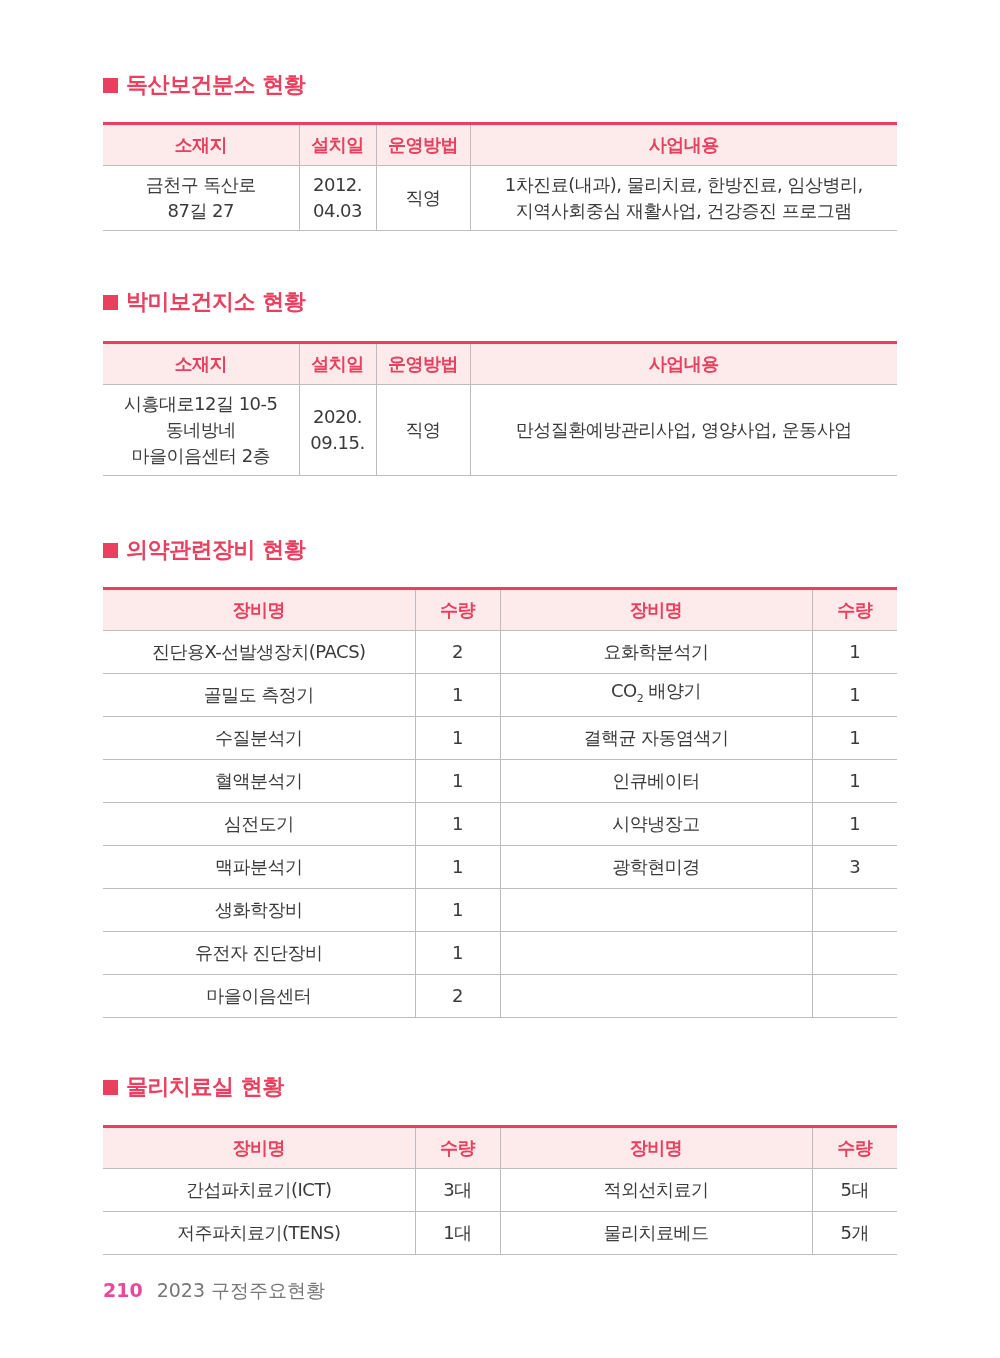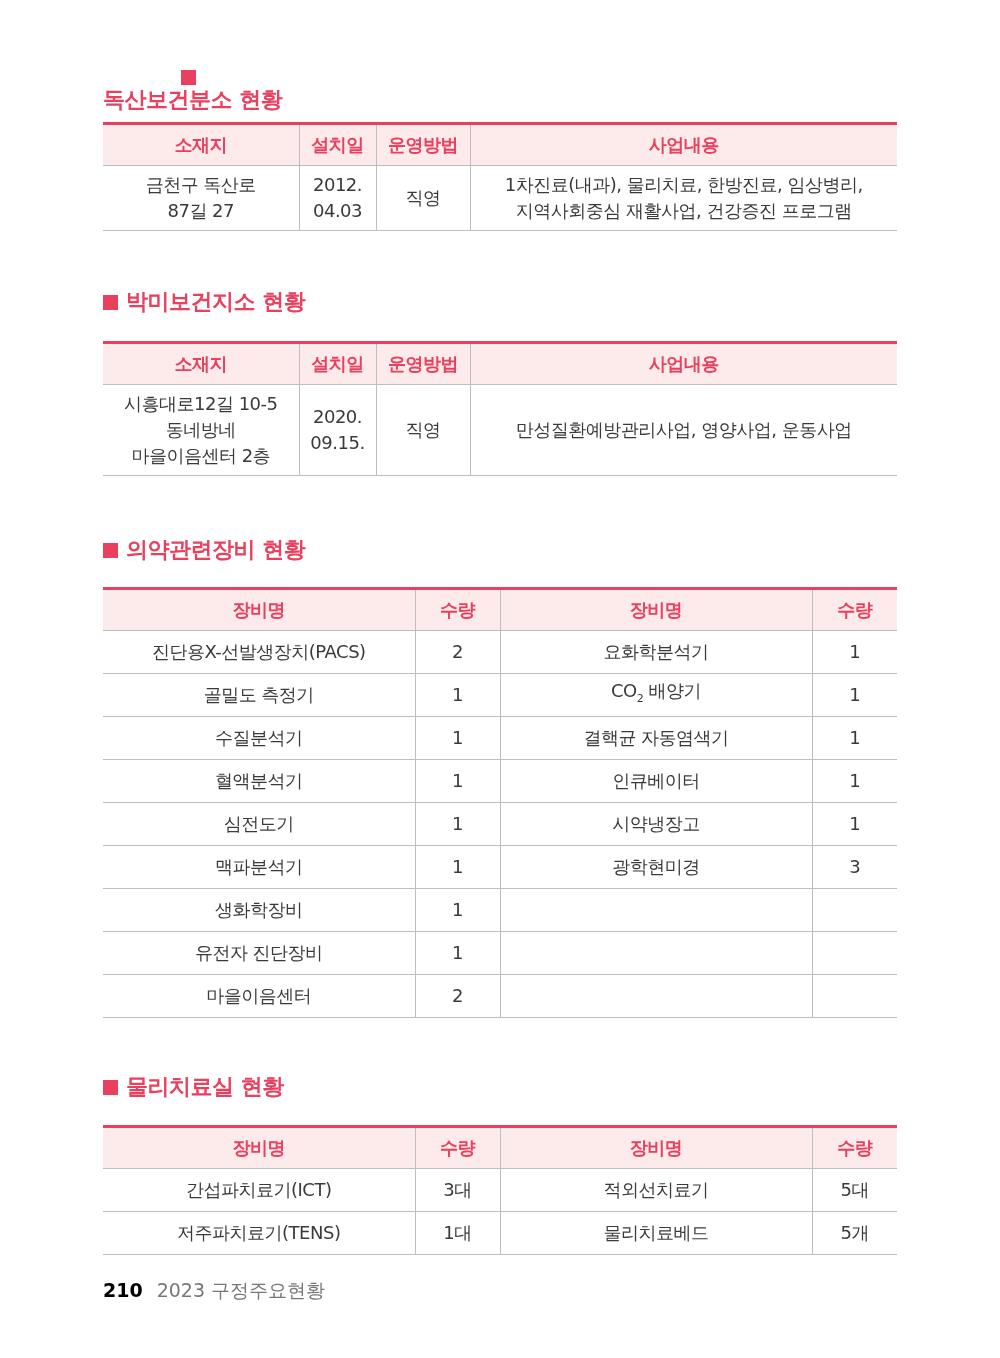--- a/index.html
+++ b/index.html
@@ -33,27 +33,27 @@
       font-size: 18px; color: #3a3a3a; text-align: center; padding: 0;
       border-bottom: 1.5px solid #bdbdbd; border-left: 1px solid #bdbdbd;
       line-height: 26px; letter-spacing: -0.5px;
     }
     table.tbl th:first-child, table.tbl td:first-child { border-left: none; }
     .eq td { height: 42px; }
     .footer {
       position: absolute; left: 103px; top: 1278px;
       font-size: 19px; color: #777777;
     }
-    .footer .pg { font-weight: bold; color: #000000; margin-right: 14px; }
+    .footer .pg { font-weight: bold; color: #ec4899; margin-right: 14px; }
     sub { font-size: 11px; }
   </style>
 </head>
 <body>
 
-<div class="section-title" style="top:70px;flex-direction:column;">
+<div class="section-title" style="top:70px;">
   <span class="sq"></span>
   <span>독산보건분소 현황</span>
 </div>
 <table class="tbl" style="top:122px;">
   <colgroup>
       <col style="width:196px">
       <col style="width:77px">
       <col style="width:94px">
       <col>
     </colgroup>

